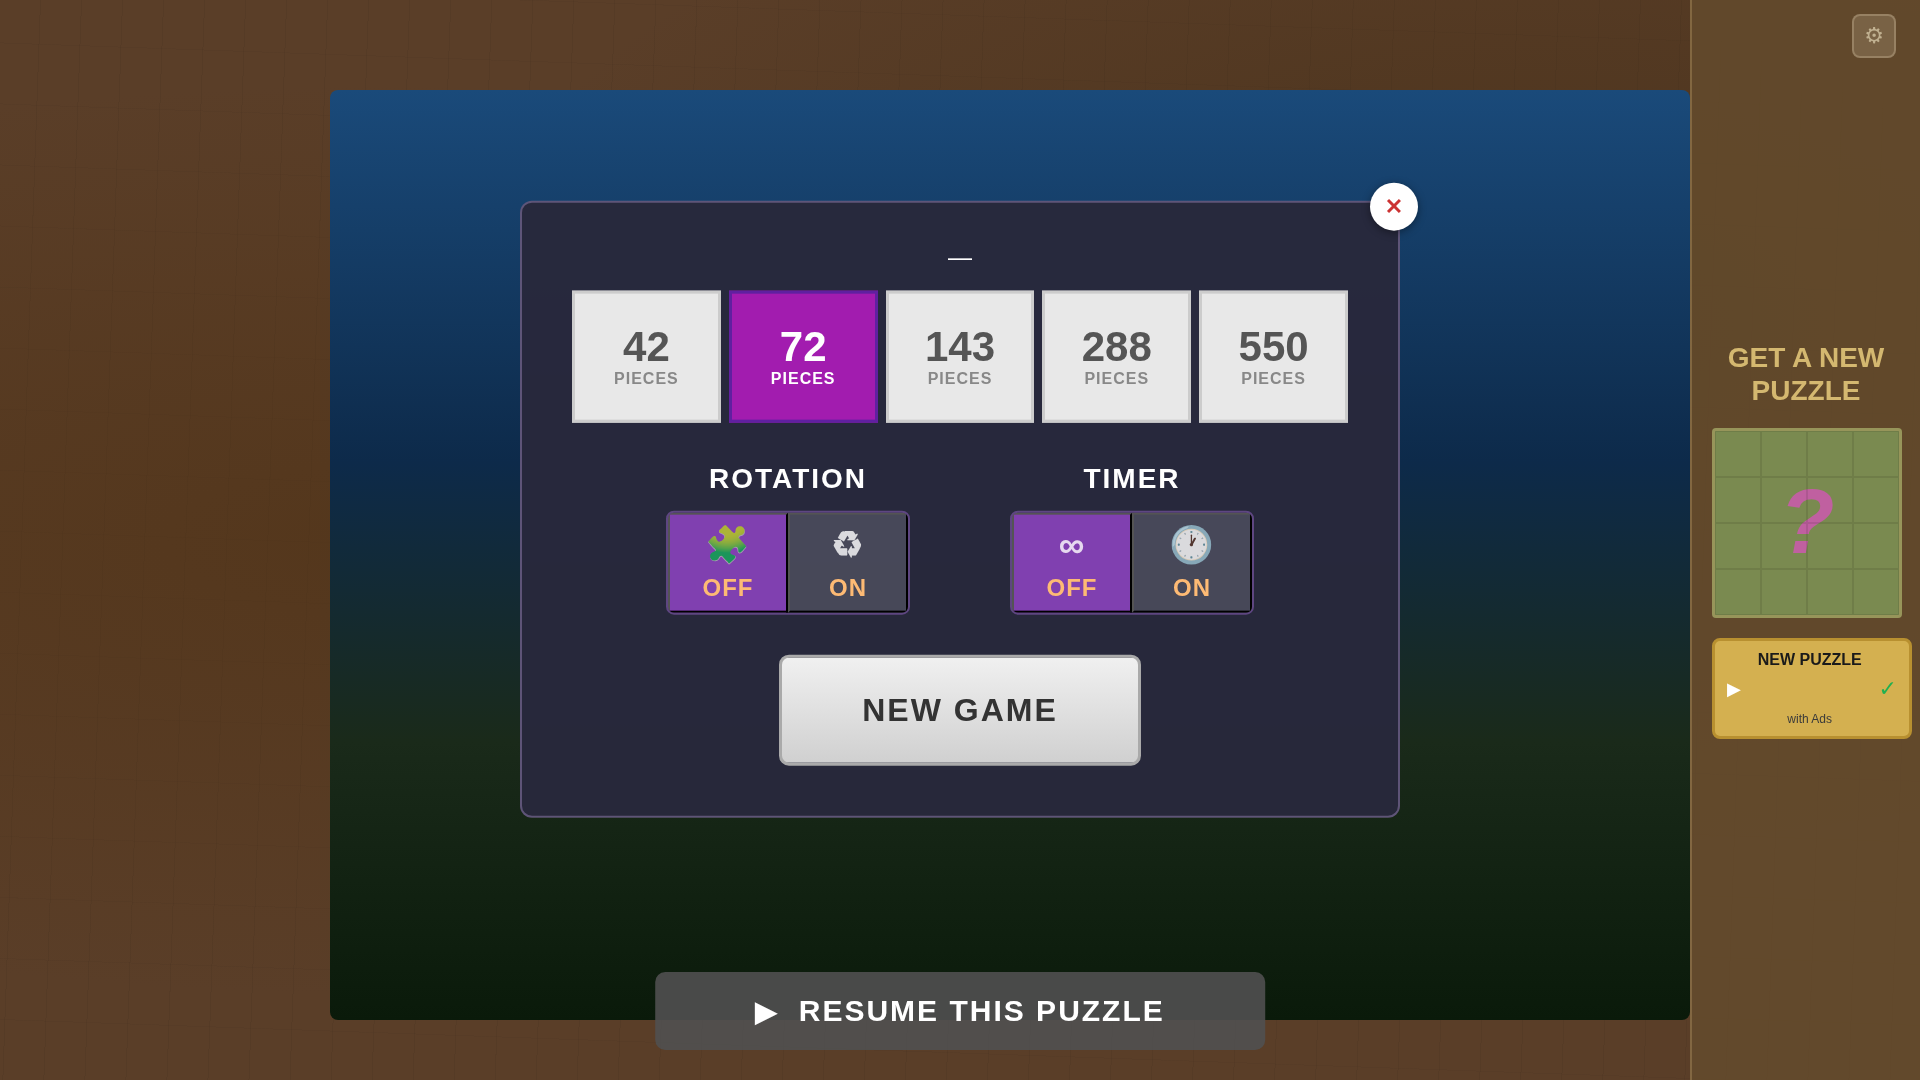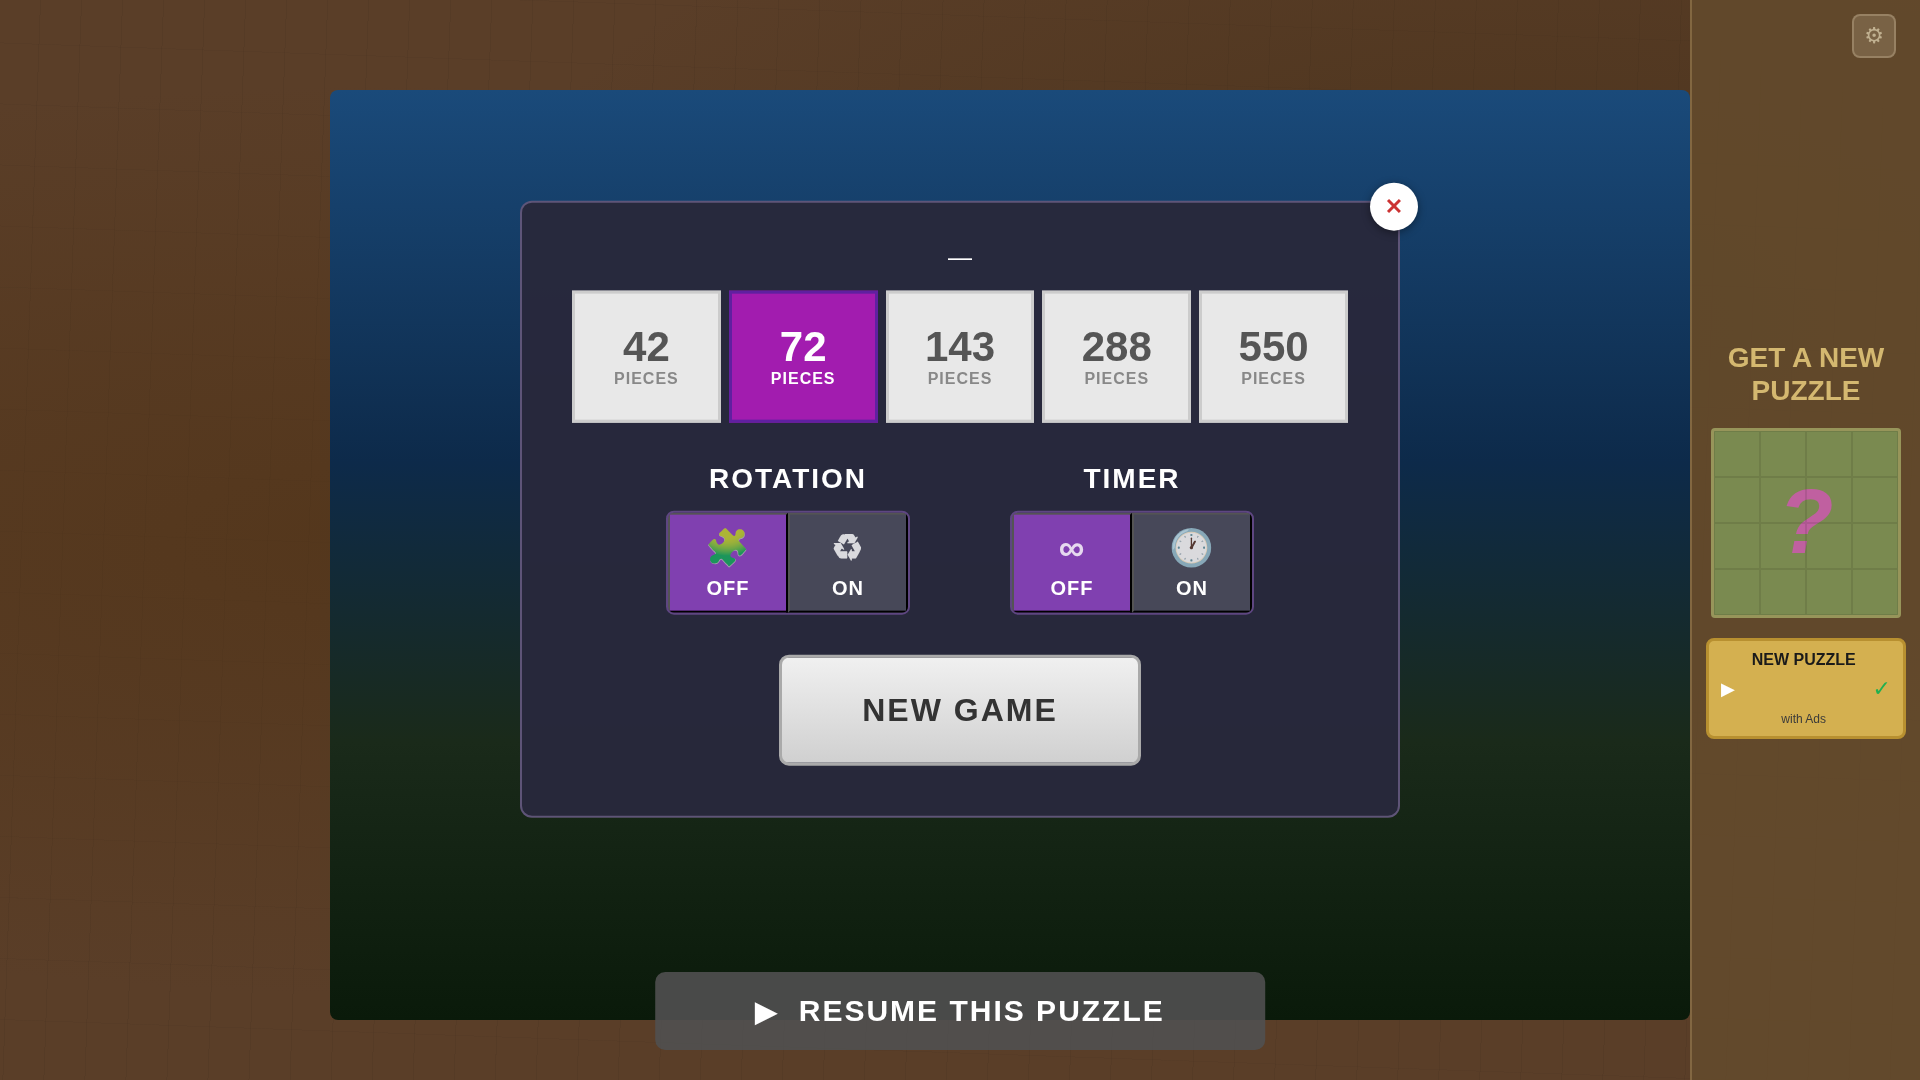--- a/index.html
+++ b/index.html
@@ -80,21 +80,20 @@
     .right-panel {
       position: absolute;
       right: 0;
       top: 0;
       bottom: 0;
       width: 230px;
       background: rgba(100,75,45,0.85);
       border-left: 2px solid rgba(180,150,100,0.4);
       display: flex;
       flex-direction: column;
-      align-items: center;
       justify-content: center;
       gap: 20px;
       padding: 20px;
     }
 
     .get-new-puzzle-title {
       color: #d4b870;
       font-size: 28px;
       font-weight: 900;
       text-align: center;
@@ -326,22 +325,22 @@
 
     .toggle-btn.active {
       background: #8040b0;
     }
 
     .toggle-btn.inactive {
       background: rgba(255,255,255,0.15);
     }
 
     .toggle-btn .btn-label {
-      color: #ffffff;
-      font-size: 20px;
+      color: #fdba74;
+      font-size: 24px;
       font-weight: 900;
     }
 
     .toggle-icon {
       font-size: 36px;
       color: rgba(255,255,255,0.8);
     }
 
     
     .new-game-btn {

